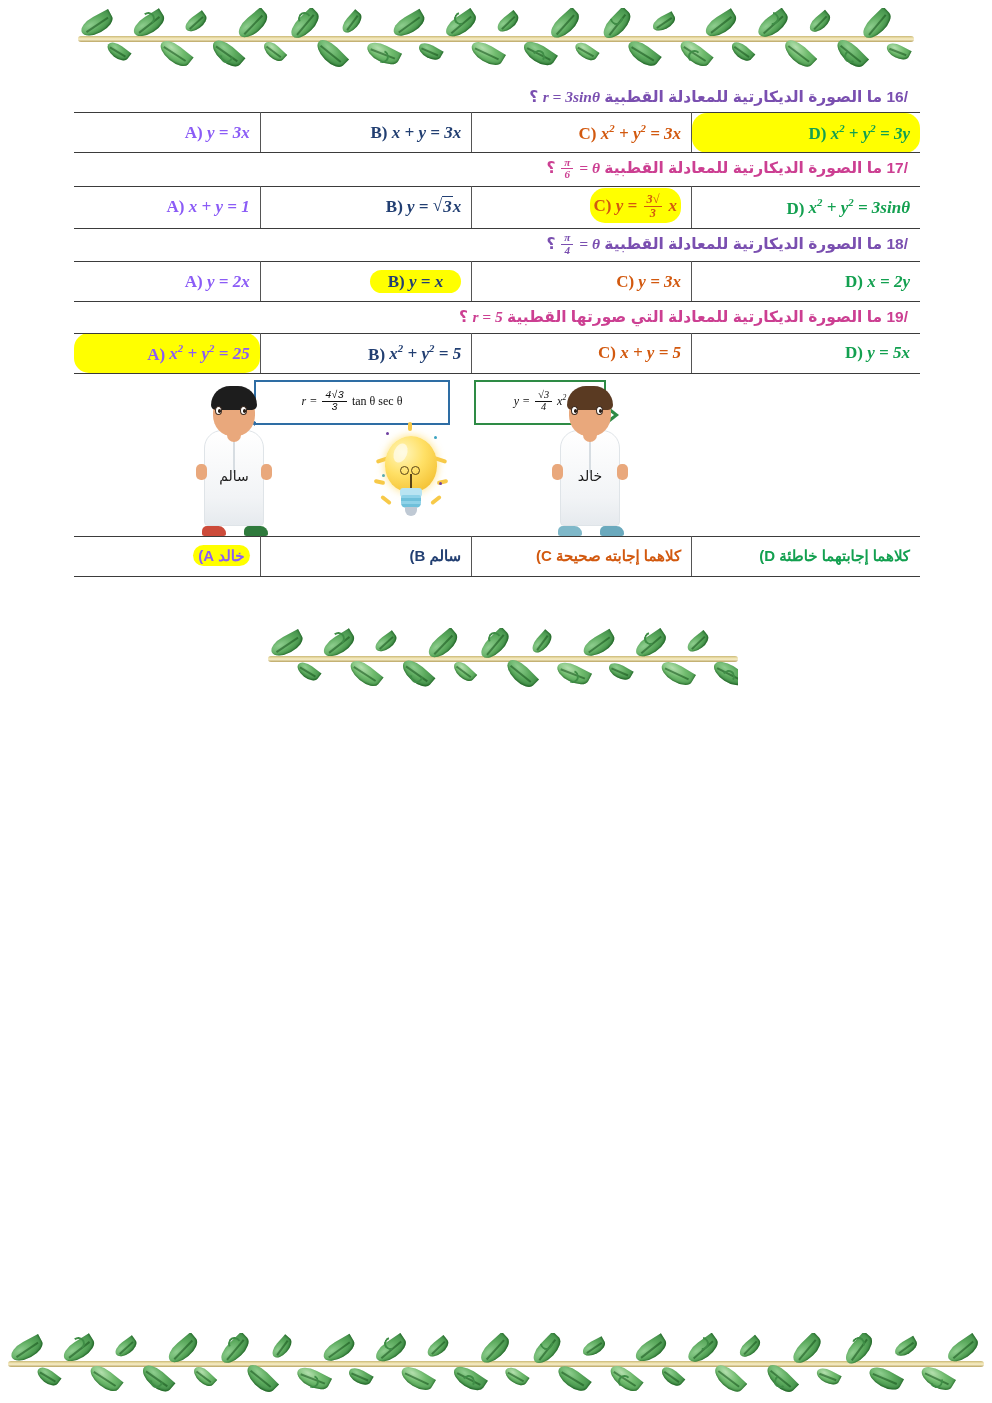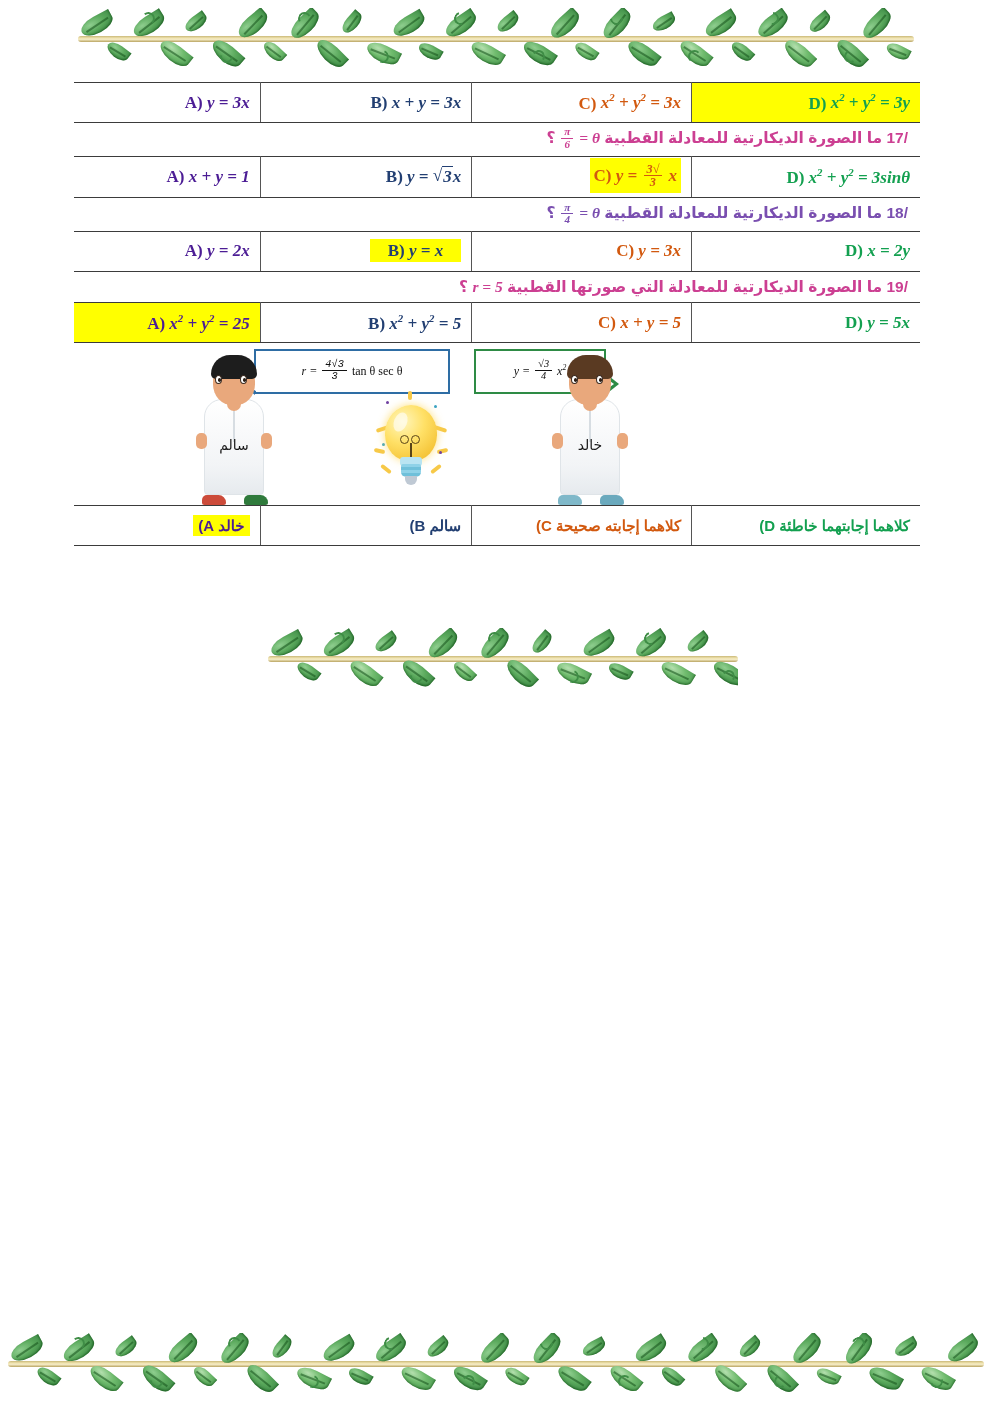--- a/index.html
+++ b/index.html
@@ -83,25 +83,25 @@
     border-bottom: 1.6px solid #3b3b3b;
     border-left: 1.2px solid #555;
     padding: 7px 10px;
     font-size: 17px;
     font-weight: bold;
     vertical-align: middle;
     height: 40px;
     white-space: nowrap;
   }
   .opt-table td:last-child { border-left: none; }
-  .opt-A { color: #4c1d95; }
+  .opt-A { color: #8b5cf6; }
   .opt-B { color: #223f72; }
   .opt-C { color: #d2590f; }
   .opt-D { color: #13a050; }
-  .hl { background: #ffff00; }
+  .hl { background: #ffff00; border-radius: 15px; }
 
   .ital { font-style: italic; font-family: "Liberation Serif", serif; }
   .lbl { font-style: normal; }
 
   
   .frac {
     display: inline-block;
     vertical-align: middle;
     text-align: center;
     font-size: .72em;
@@ -297,20 +297,26 @@
       <div class="leaf" style="width: 34px; height: 17px; left: 704px; top: 37px; transform: rotate(43deg); background: radial-gradient(at 30% 35%, rgb(180, 223, 174) 0%, rgb(111, 187, 109) 45%, rgb(61, 140, 70) 100%);"></div>
       <div class="leaf" style="width: 24px; height: 13px; left: 730px; top: 8px; transform: rotate(-40deg);"></div>
       <div class="leaf" style="width: 34px; height: 17px; left: 756px; top: 37px; transform: rotate(45deg);"></div>
       <div class="tendril" style="left: 766px; top: 42px; transform: rotate(283deg);"></div>
       <div class="leaf" style="width: 34px; height: 17px; left: 782px; top: 8px; transform: rotate(-44deg);"></div>
       <div class="leaf" style="width: 24px; height: 13px; left: 808px; top: 37px; transform: rotate(27deg); background: radial-gradient(at 30% 35%, rgb(180, 223, 174) 0%, rgb(111, 187, 109) 45%, rgb(61, 140, 70) 100%);"></div>
     </div>
 
   <div style="position:absolute; left:74px; top:82px; width:846px;">
 
+    <div class="qtext purple">
+      <span>/16</span>
+      <span>ما الصورة الديكارتية للمعادلة القطبية</span>
+      <span class="ital">r = 3sinθ</span>
+      <span>؟</span>
+    </div>
     <table class="opt-table">
         <tbody>
           <tr>
       <td class="opt-D hl" style="width:27%">
         <span class="lbl">D)</span>
         <span class="ital">x<sup class="exp">2</sup> + y<sup class="exp">2</sup> = 3y</span>
       </td>
       <td class="opt-C" style="width:26%">
         <span class="lbl">C)</span>
         <span class="ital">x<sup class="exp">2</sup> + y<sup class="exp">2</sup> = 3x</span>

